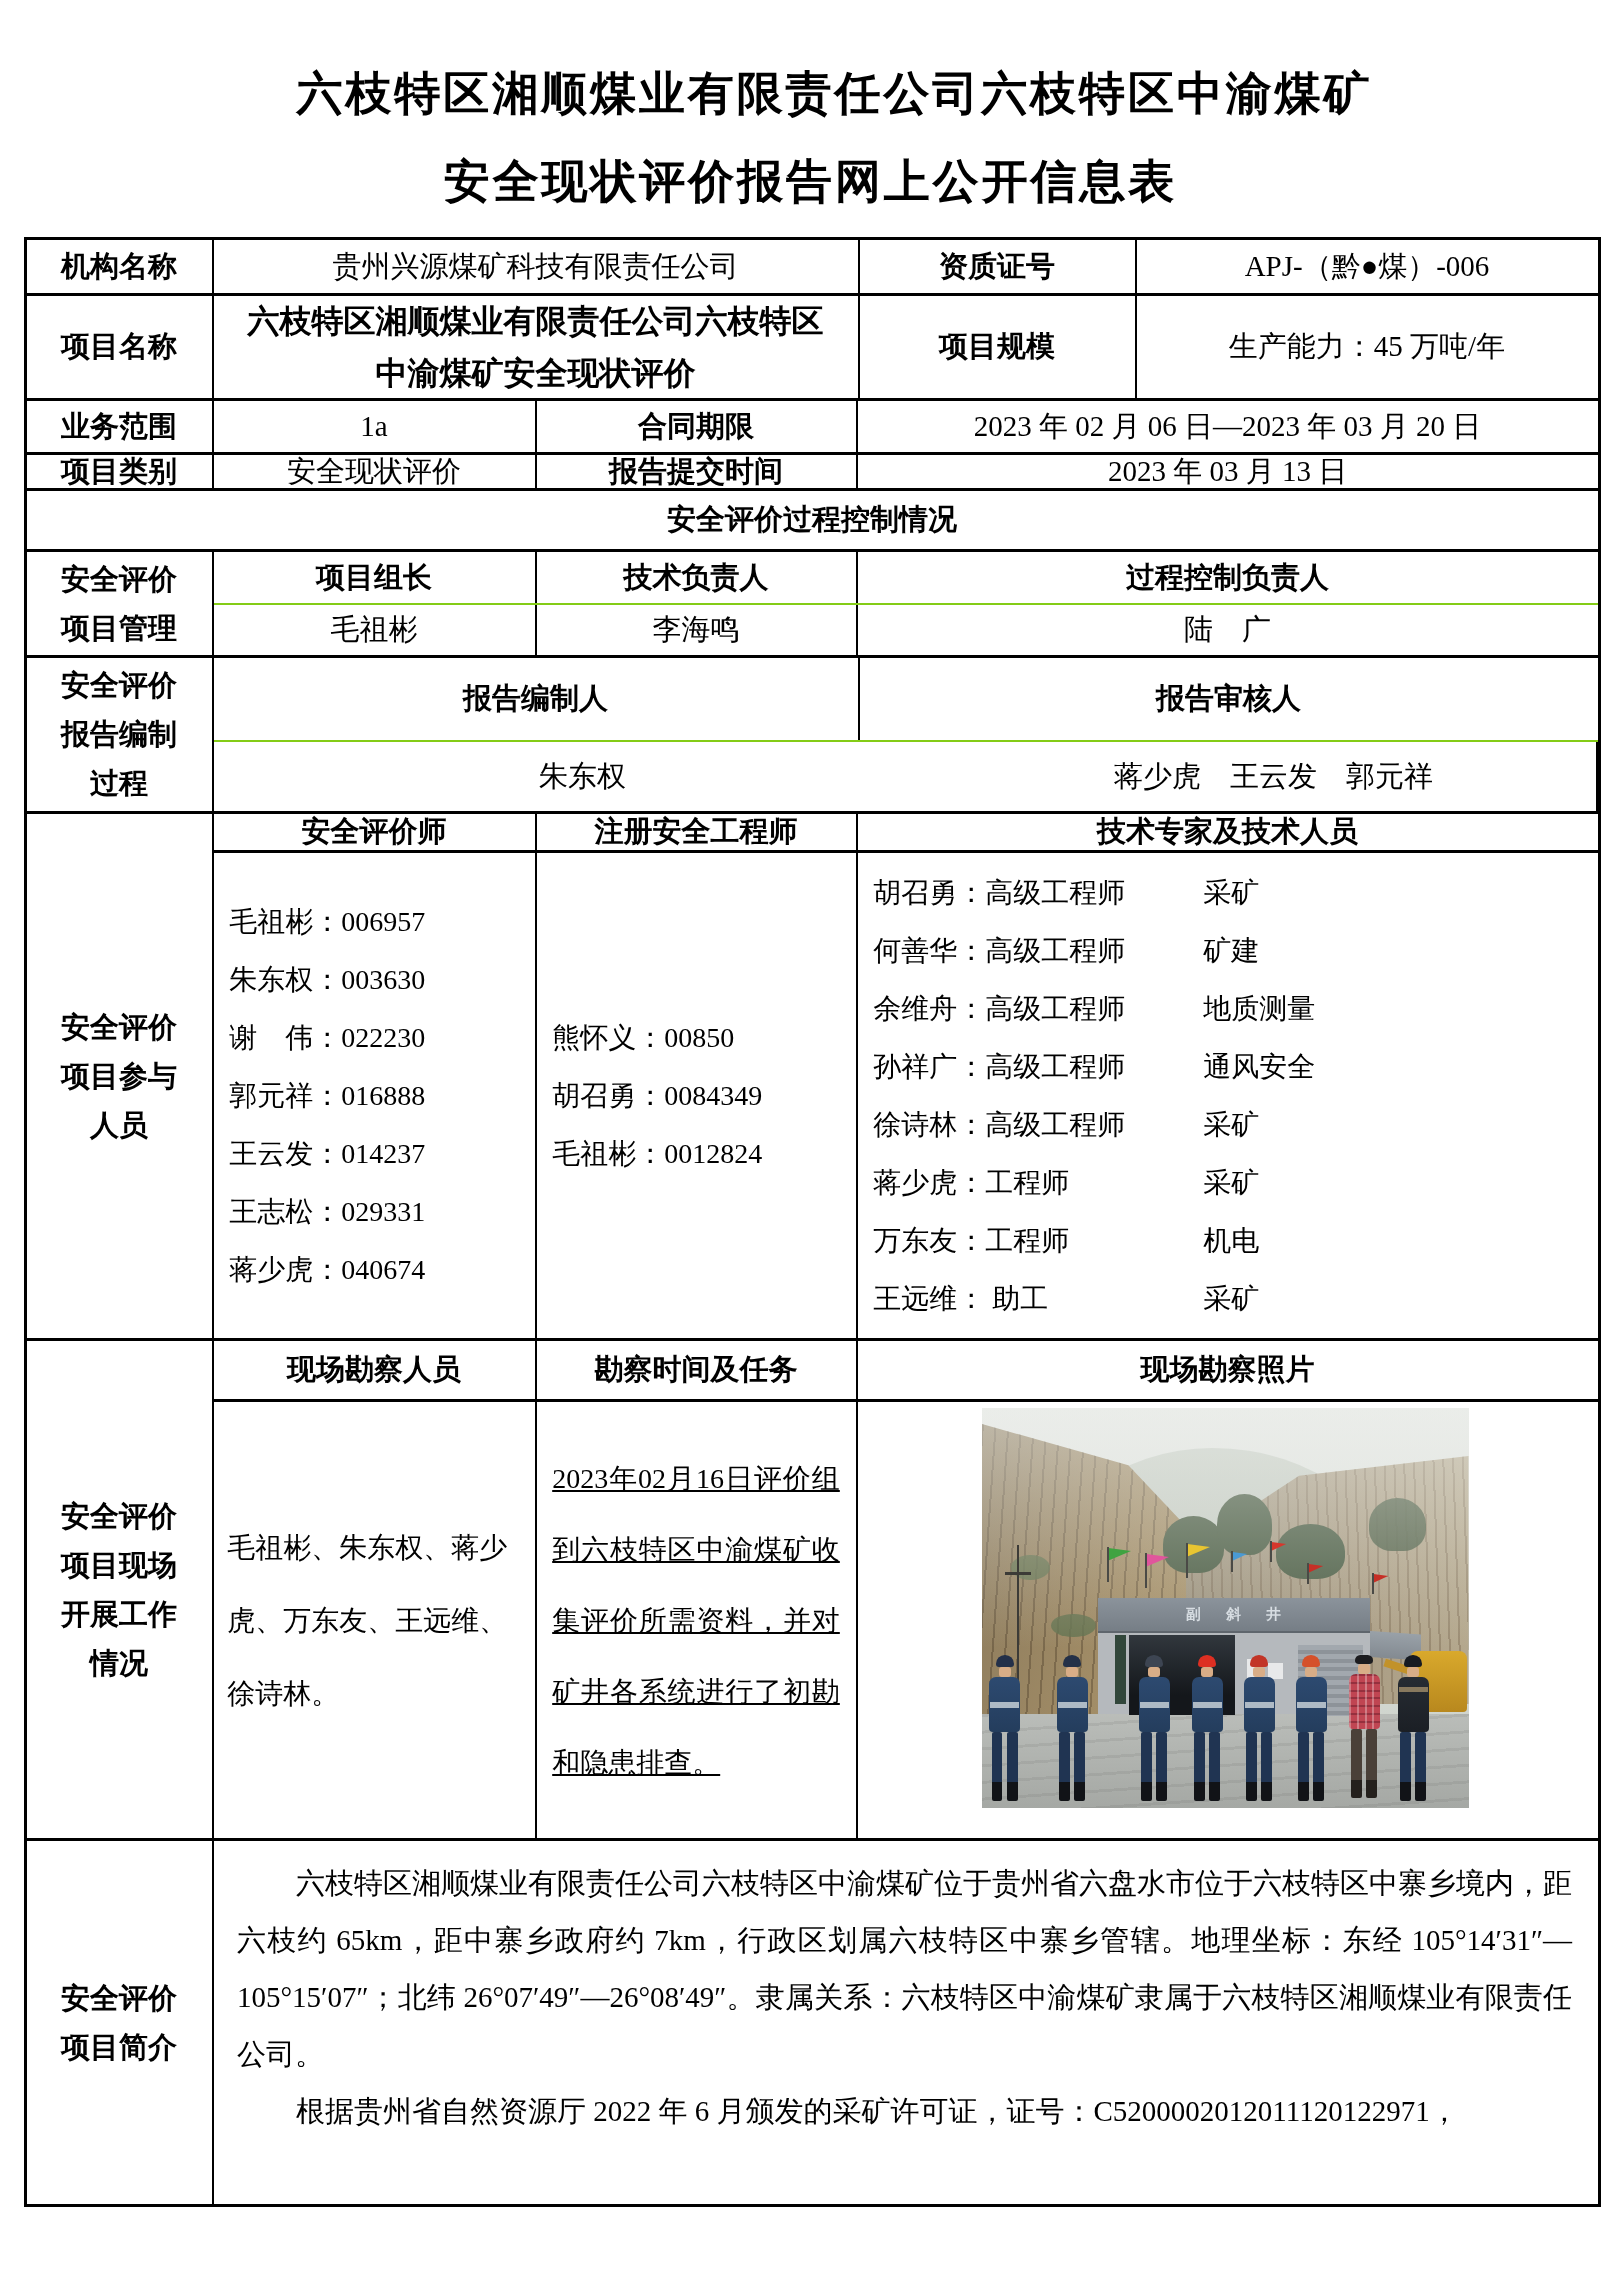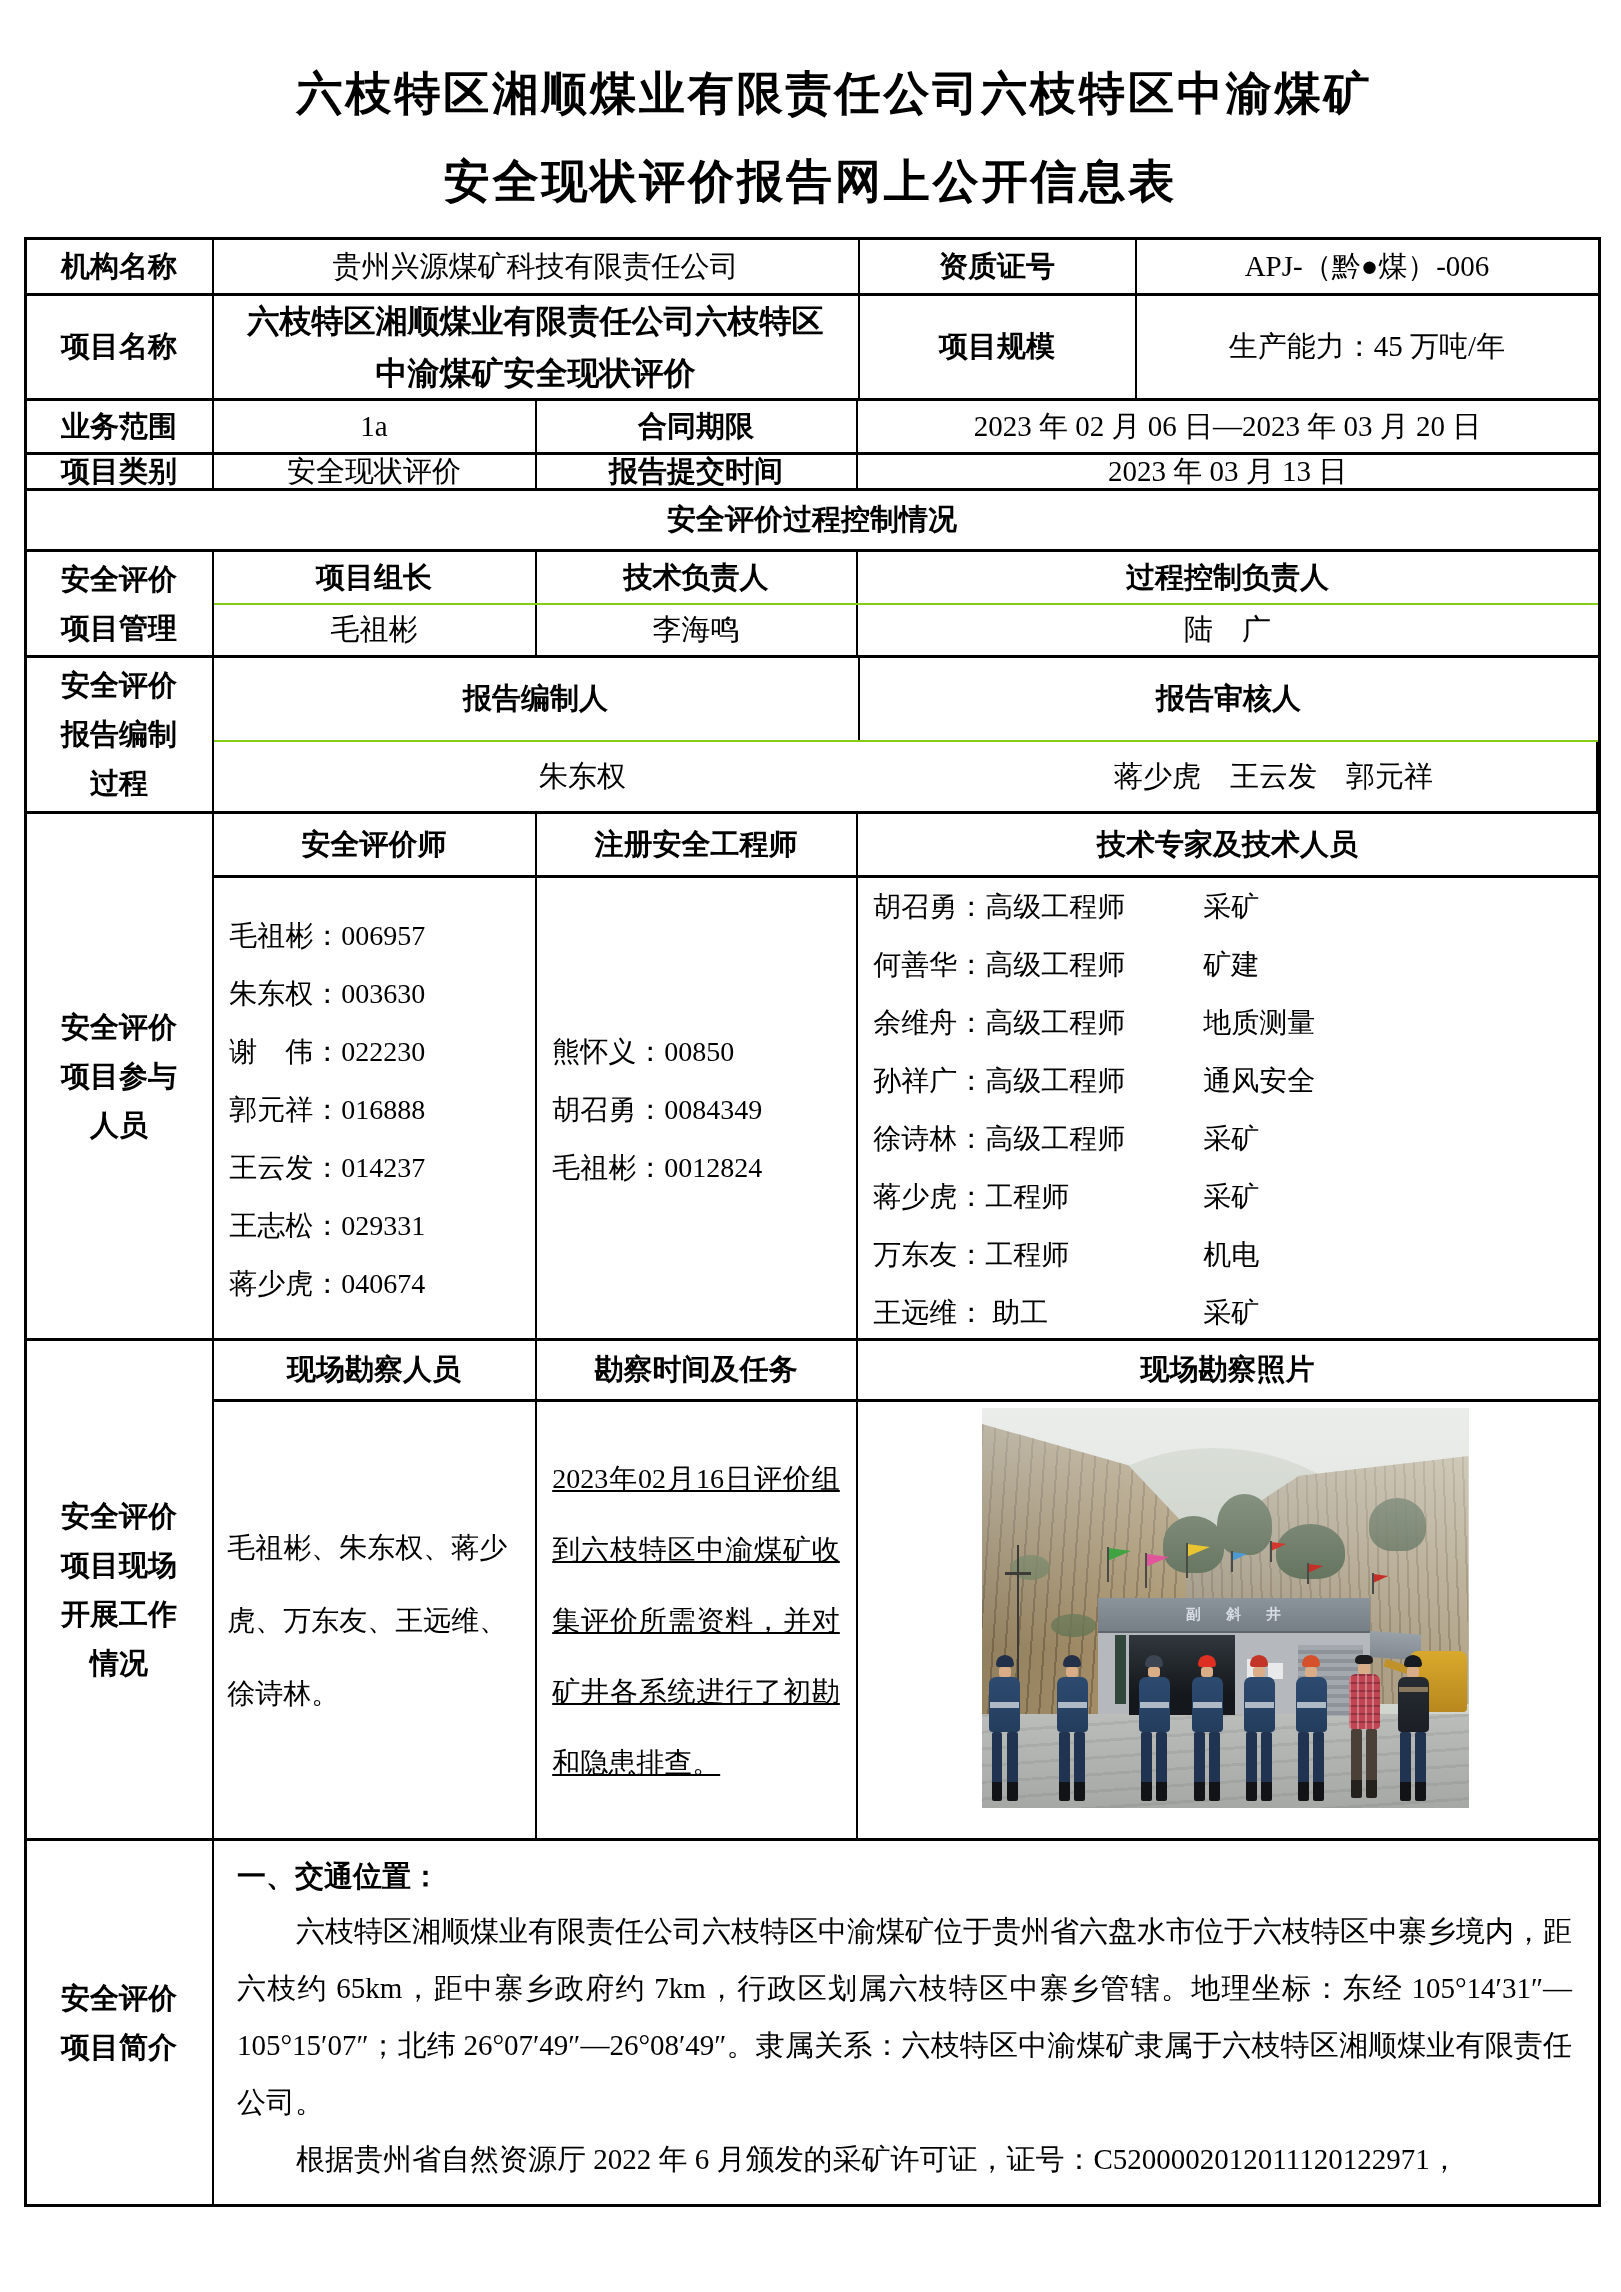--- a/index.html
+++ b/index.html
@@ -189,21 +189,21 @@
           <div class="cell cbc">蒋少虎　王云发　郭元祥</div>
         </div>
       </div>
     </div>
 
     <div class="row" style="height:527px">
       <div class="cell ca hei pre">安全评价
 项目参与
 人员</div>
       <div class="rightcol">
-        <div class="subrow thick" style="height:64px">
+        <div class="subrow thick" style="height:39px">
           <div class="cell cb hei">安全评价师</div>
           <div class="cell cc hei">注册安全工程师</div>
           <div class="cell cd last hei">技术专家及技术人员</div>
         </div>
         <div class="subrow fill">
           <div class="cell cb listcell">
             <ul>
               <li>毛祖彬：006957</li>
               <li>朱东权：003630</li>
               <li>谢　伟：022230</li>
@@ -385,21 +385,20 @@
             </div>
           </div>
         </div>
       </div>
     </div>
 
     <div class="row norb" style="height:363px">
       <div class="cell ca hei pre">安全评价
 项目简介</div>
       <div class="cell cd last introcell">
-        <p class="ihead hei">一、交通位置：</p>
         <p class="ipara">六枝特区湘顺煤业有限责任公司六枝特区中渝煤矿位于贵州省六盘水市位于六枝特区中寨乡境内，距六枝约 65km，距中寨乡政府约 7km，行政区划属六枝特区中寨乡管辖。地理坐标：东经 105°14′31″—105°15′07″；北纬 26°07′49″—26°08′49″。隶属关系：六枝特区中渝煤矿隶属于六枝特区湘顺煤业有限责任公司。</p>
         <p class="ipara">根据贵州省自然资源厅 2022 年 6 月颁发的采矿许可证，证号：C5200002012011120122971，</p>
       </div>
     </div>
 
   </div>
 </div>
 
 
 </body></html>

